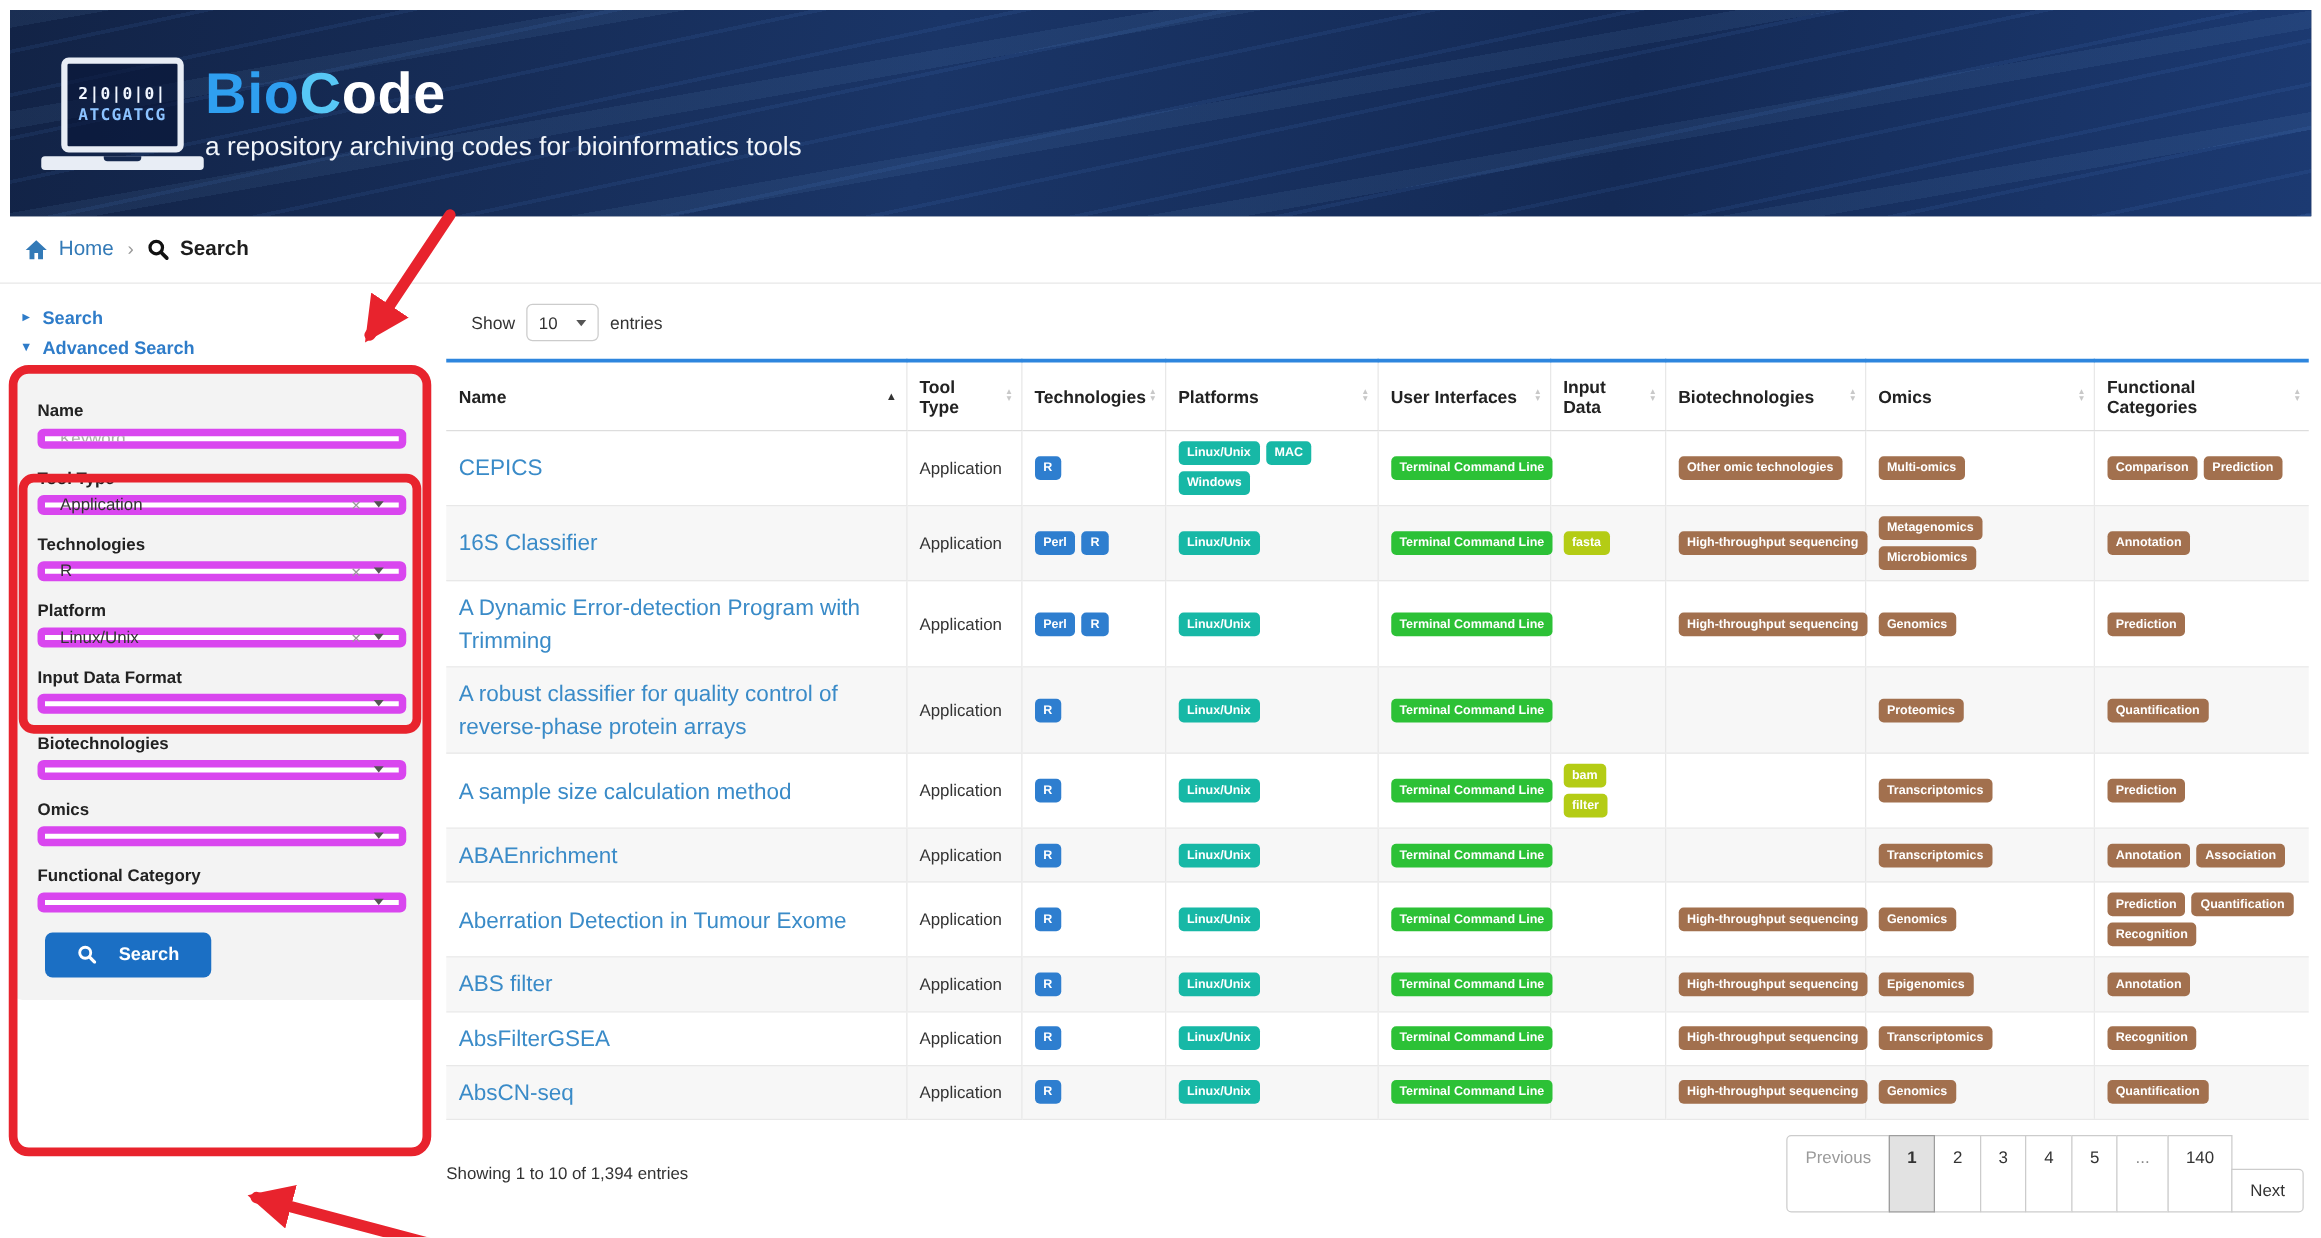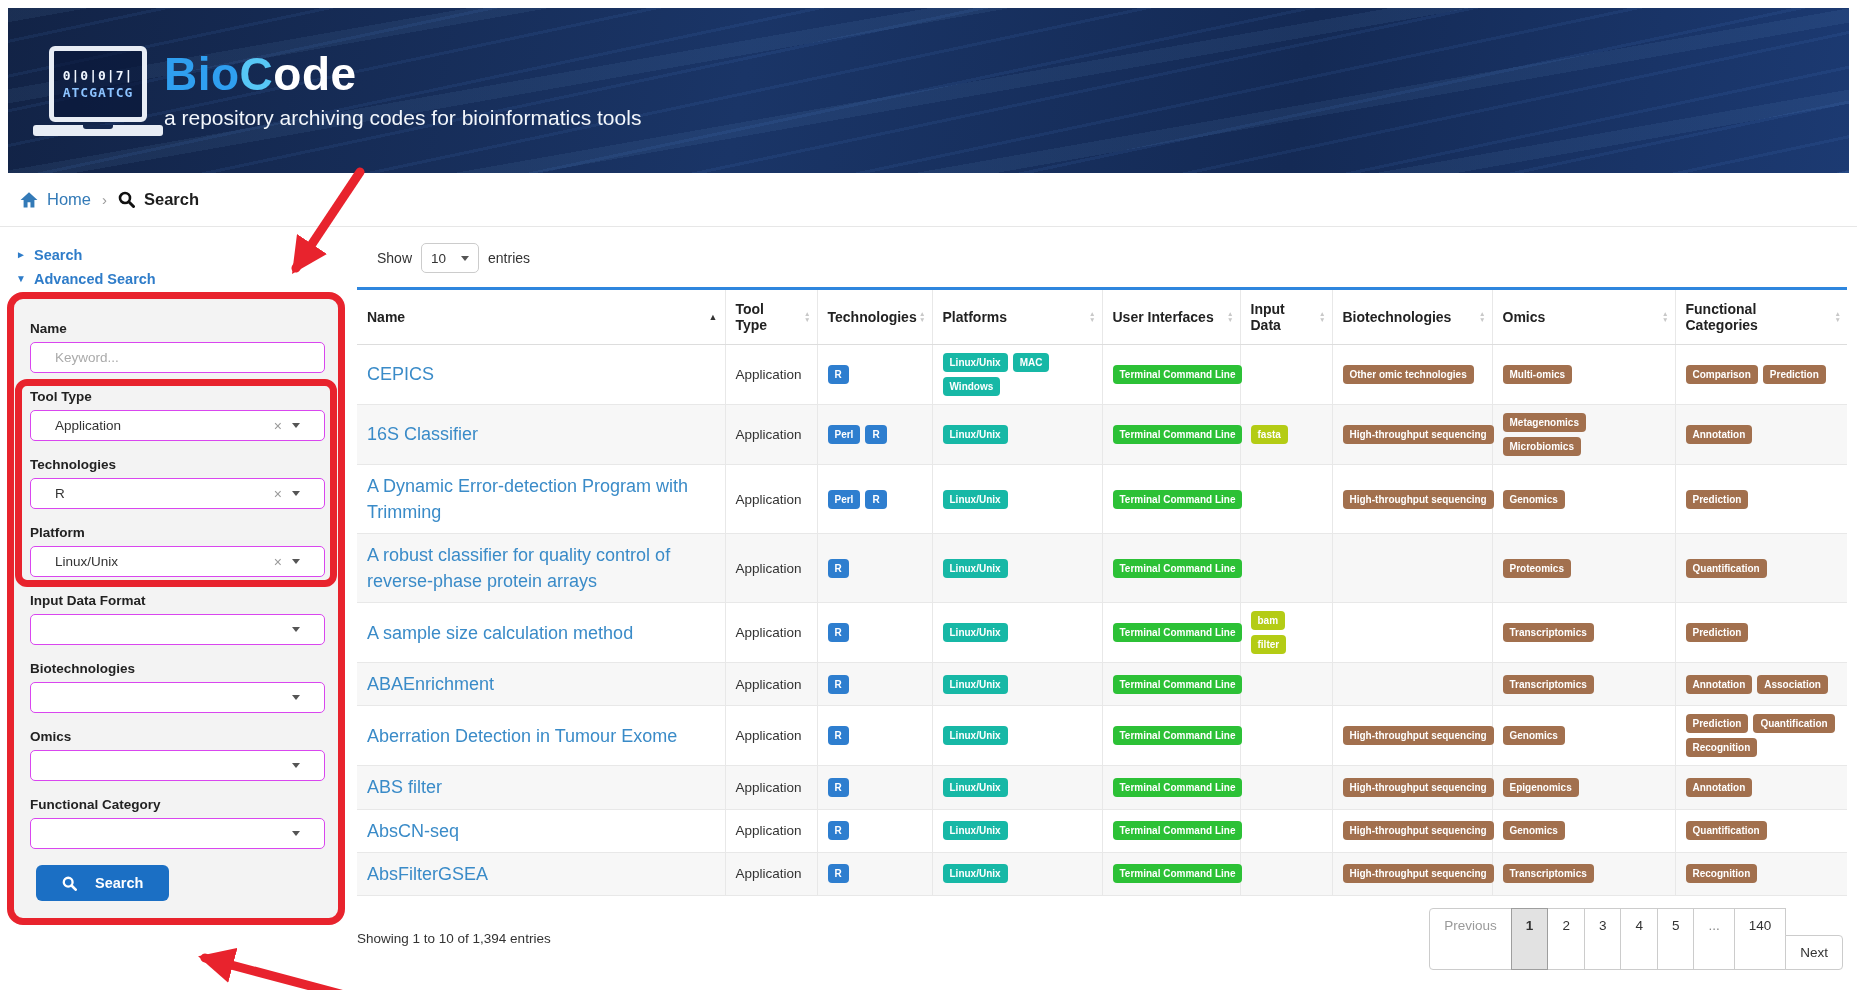--- a/index.html
+++ b/index.html
@@ -65,22 +65,22 @@
 
   
   .nav-item{display:flex;align-items:center;color:#2e7cc9;font-weight:bold;font-size:14.5px;
     padding:2px 0 2px 6px;line-height:20px;cursor:pointer;}
   .tri{font-size:10px;width:18px;color:#2e7cc9;}
 
   
   .panel{margin-top:6px;background:#f3f3f3;border-radius:8px;padding:24px 20px 14px;}
   .field label{display:block;font-size:13.5px;font-weight:bold;color:#222;margin-bottom:6px;}
   .field input,.sel{
-    width:100%;height:31px;border:1px solid #d946ef;border-radius:5px;background:#fff;
-    font-size:13.5px;padding:0 24px;color:#444;margin-bottom:16px;
+    width:100%;height:16px;border:6px solid #d946ef;border-radius:5px;background:#fff;
+    font-size:13.5px;padding:0 12px;color:#444;margin-bottom:16px;
     font-family:"Liberation Sans","DejaVu Sans",sans-serif;
   }
   .field input::placeholder{color:#aaa;}
   .sel{display:flex;align-items:center;cursor:pointer;}
   .sel-val{flex:1;color:#333;overflow:hidden;white-space:nowrap;}
   .sel-clear{color:#999;font-size:14px;margin-right:10px;line-height:1;}
   .caret{width:0;height:0;border-left:4px solid transparent;border-right:4px solid transparent;border-top:5px solid #555;}
   .search-btn{
     display:flex;align-items:center;gap:18px;background:#1b6fc4;color:#fff;border:none;
     border-radius:6px;padding:10px 26px;font-size:14.5px;font-weight:bold;margin:16px 0 4px 6px;
@@ -127,21 +127,21 @@
   .anno-arrows{position:absolute;left:0;top:0;pointer-events:none;z-index:60;}
 </style>
 </head>
 <body>
 
 <div class="page">
 
   <header class="banner">
     <div class="logo">
       <div class="laptop-screen">
-        <div class="code-line code-l1">0|0|0|7|</div>
+        <div class="code-line code-l1">2|0|0|0|</div>
         <div class="code-line code-l2">ATCGATCG</div>
       </div>
       <div class="laptop-base"></div>
     </div>
     <div class="title-block">
       <h1 class="app-title"><span class="t-bio">Bio</span><span class="t-c">C</span><span class="t-ode">ode</span></h1>
       <div class="tagline">a repository archiving codes for bioinformatics tools</div>
     </div>
   </header>
 
@@ -592,20 +592,57 @@
                   <span class="badge b-brown">Epigenomics</span>
                 </div>
               </td>
               <td>
                 <div class="badges">
                   <span class="badge b-brown">Annotation</span>
                 </div>
               </td>
             </tr>
             <tr>
+              <td><a class="name-link" href="#">AbsFilterGSEA</a></td>
+              <td><span>Application</span></td>
+              <td>
+                <div class="badges">
+                  <span class="badge b-blue">R</span>
+                </div>
+              </td>
+              <td>
+                <div class="badges">
+                  <span class="badge b-teal">Linux/Unix</span>
+                </div>
+              </td>
+              <td>
+                <div class="badges">
+                  <span class="badge b-green">Terminal Command Line</span>
+                </div>
+              </td>
+              <td>
+                <div class="badges"></div>
+              </td>
+              <td>
+                <div class="badges">
+                  <span class="badge b-brown">High-throughput sequencing</span>
+                </div>
+              </td>
+              <td>
+                <div class="badges">
+                  <span class="badge b-brown">Transcriptomics</span>
+                </div>
+              </td>
+              <td>
+                <div class="badges">
+                  <span class="badge b-brown">Recognition</span>
+                </div>
+              </td>
+            </tr>
+            <tr>
               <td><a class="name-link" href="#">AbsCN-seq</a></td>
               <td><span>Application</span></td>
               <td>
                 <div class="badges">
                   <span class="badge b-blue">R</span>
                 </div>
               </td>
               <td>
                 <div class="badges">
                   <span class="badge b-teal">Linux/Unix</span>
@@ -625,57 +662,20 @@
                 </div>
               </td>
               <td>
                 <div class="badges">
                   <span class="badge b-brown">Genomics</span>
                 </div>
               </td>
               <td>
                 <div class="badges">
                   <span class="badge b-brown">Quantification</span>
-                </div>
-              </td>
-            </tr>
-            <tr>
-              <td><a class="name-link" href="#">AbsFilterGSEA</a></td>
-              <td><span>Application</span></td>
-              <td>
-                <div class="badges">
-                  <span class="badge b-blue">R</span>
-                </div>
-              </td>
-              <td>
-                <div class="badges">
-                  <span class="badge b-teal">Linux/Unix</span>
-                </div>
-              </td>
-              <td>
-                <div class="badges">
-                  <span class="badge b-green">Terminal Command Line</span>
-                </div>
-              </td>
-              <td>
-                <div class="badges"></div>
-              </td>
-              <td>
-                <div class="badges">
-                  <span class="badge b-brown">High-throughput sequencing</span>
-                </div>
-              </td>
-              <td>
-                <div class="badges">
-                  <span class="badge b-brown">Transcriptomics</span>
-                </div>
-              </td>
-              <td>
-                <div class="badges">
-                  <span class="badge b-brown">Recognition</span>
                 </div>
               </td>
             </tr>
           </tbody>
       </table>
 
       <div class="foot-row">
         <div>Showing 1 to 10 of 1,394 entries</div>
         <div class="pagination" id="pagination">
             <span class="pg pg-prev">Previous</span>

